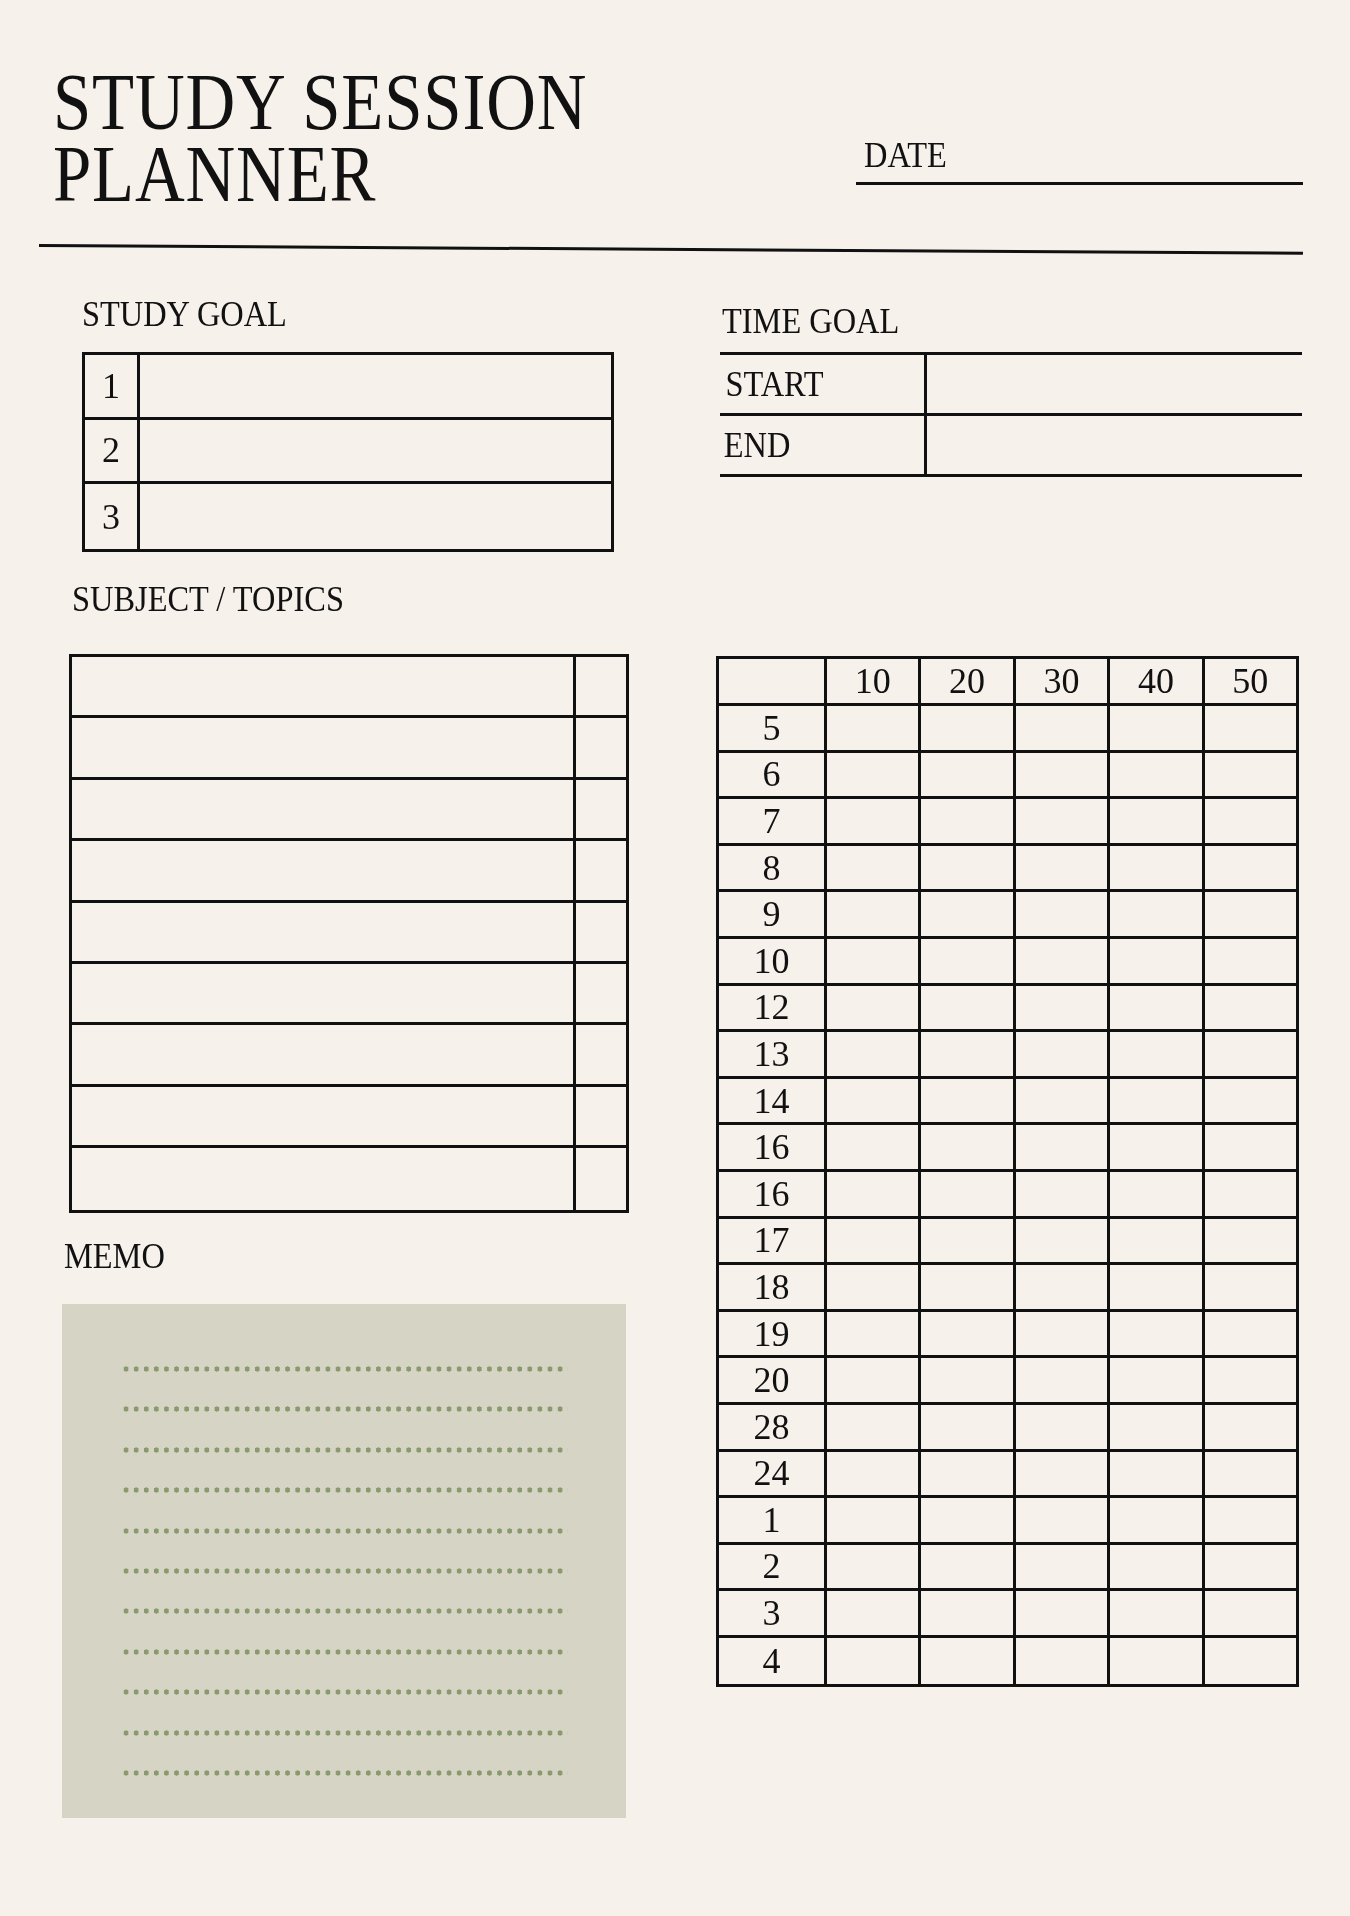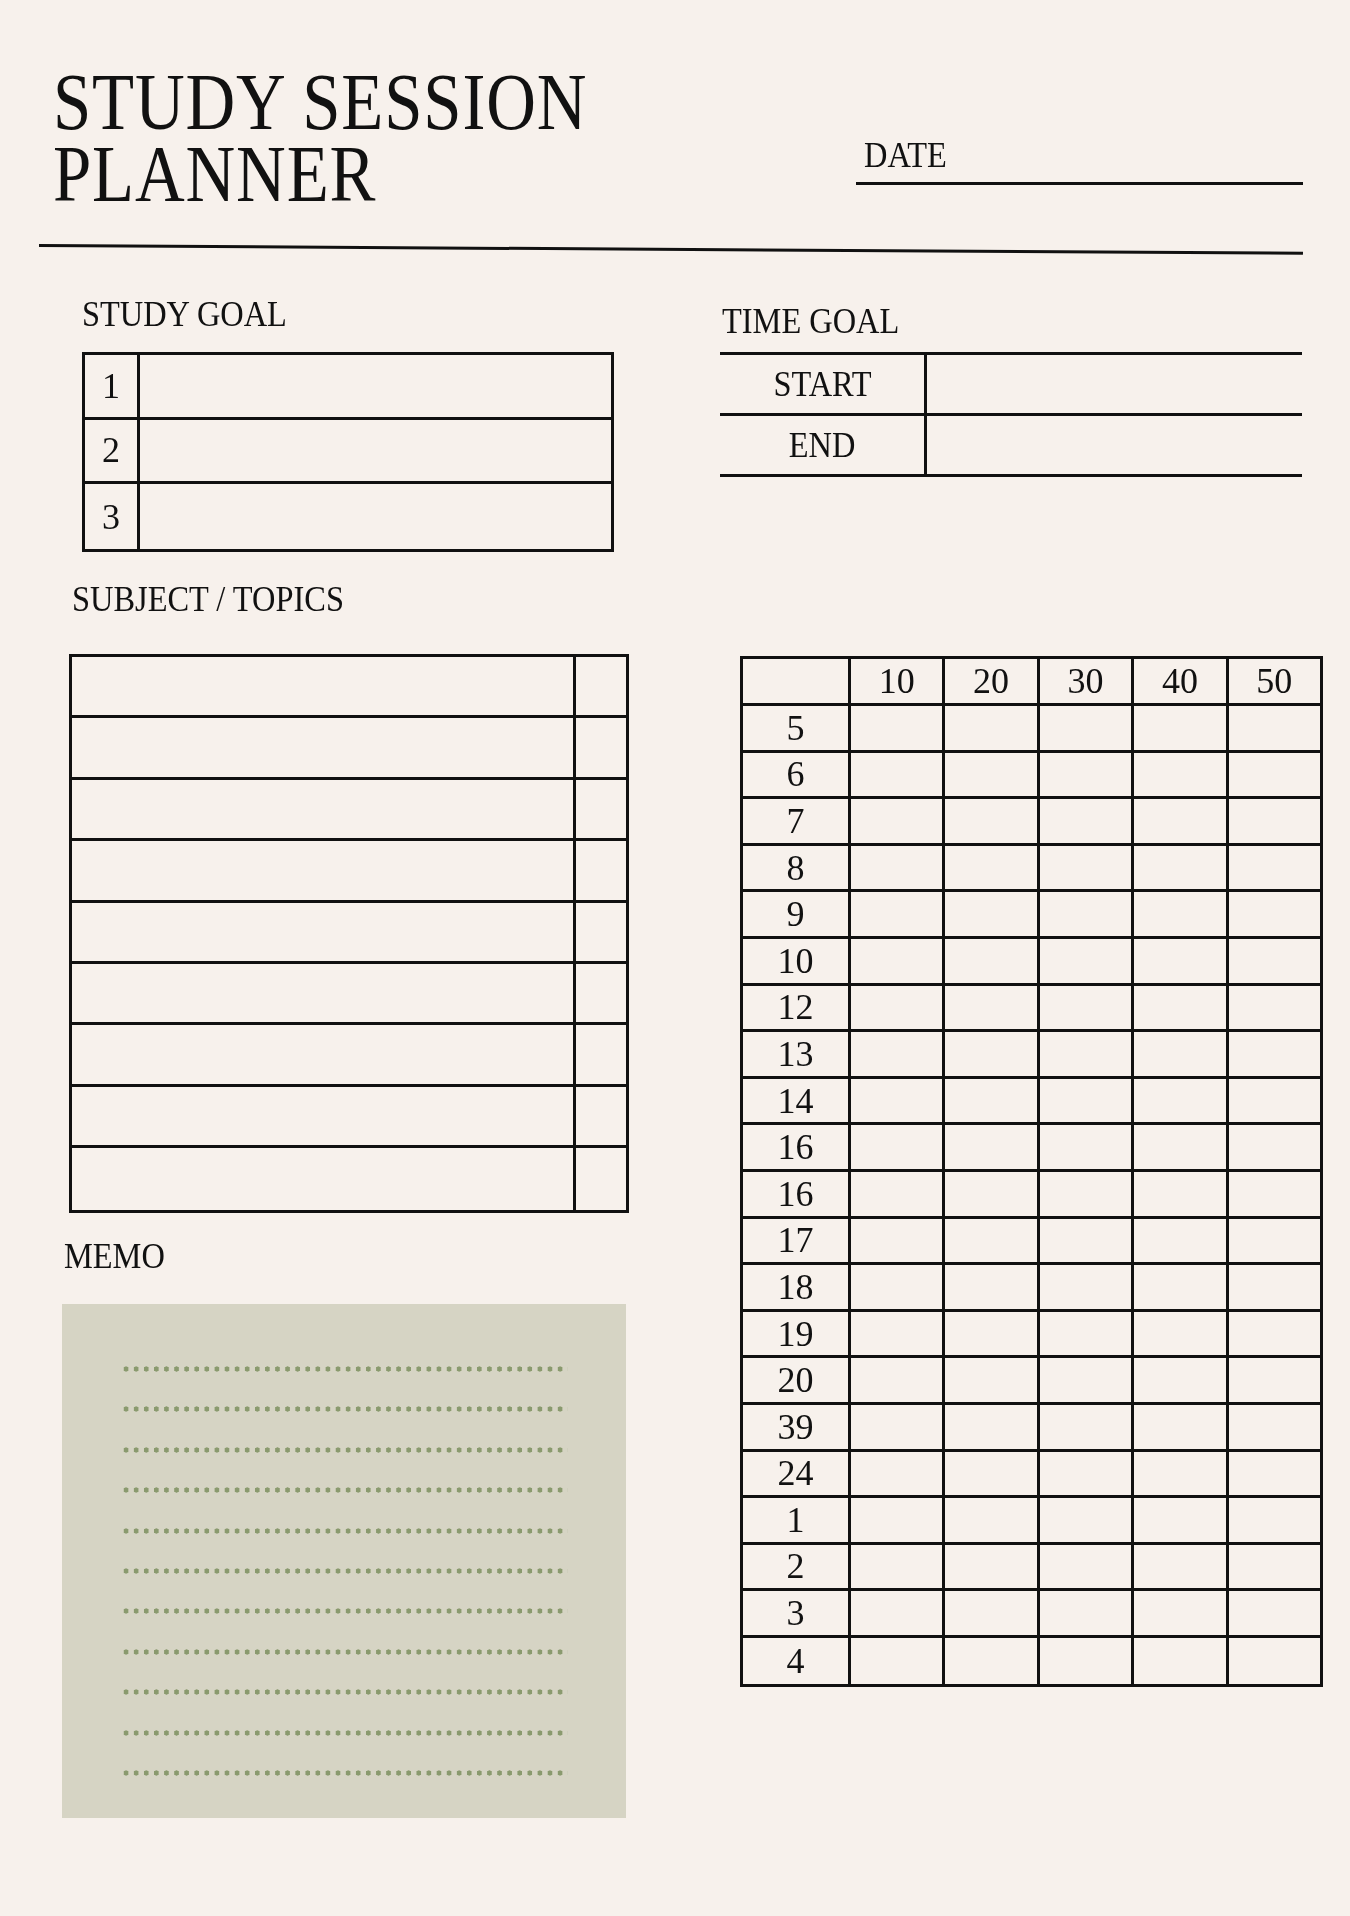--- a/index.html
+++ b/index.html
@@ -32,21 +32,21 @@
     border-right: 3px solid #111; display: flex; align-items: center; justify-content: center;
     font-size: 36px; line-height: 1;
   }
   .goal-cell { }
   .goal-table .row-sep { border-bottom: 3px solid #111; }
 
   
   .time-label { left: 722px; top: 303px; }
   .time-table { position: absolute; left: 720px; top: 352px; width: 582px; height: 184px; border-top: 3px solid #111; }
   .time-row { display: flex; height: 61px; border-bottom: 3px solid #111; }
-  .time-row .tk { width: 207px; border-right: 3px solid #111; display: flex; align-items: center; justify-content: center; font-size: 36px; line-height: 1; }
+  .time-row .tk { width: 207px; border-right: 3px solid #111; display: flex; align-items: center; justify-content: flex-start; font-size: 36px; line-height: 1; }
   .time-row .tk span { display: inline-block; transform: scaleX(0.9); }
   .time-row .tv { flex: 1; }
 
   
   .subject-label { left: 72px; top: 581px; }
   .subject-table { position: absolute; left: 69px; top: 654px; width: 560px; height: 559px; border: 3px solid #111; }
   .subject-row { display: flex; height: 61.4px; border-bottom: 3px solid #111; }
   .subject-row:last-child { border-bottom: none; }
   .subject-row .topic { flex: 1; border-right: 3px solid #111; }
   .subject-row .check { width: 50px; }
@@ -54,21 +54,21 @@
   
   .memo-label { left: 64px; top: 1238px; }
   .memo-box { position: absolute; left: 62px; top: 1304px; width: 564px; height: 514px; background: #d6d4c4; }
   .memo-line {
     position: absolute; left: 59px; width: 447px; height: 6px;
     background-image: radial-gradient(circle, #8a9a6e 2.4px, transparent 2.8px);
     background-size: 10.1px 6px; background-repeat: repeat-x;
   }
 
   
-  .grid { position: absolute; left: 716px; top: 656px; width: 583px; border: 3px solid #111; margin-left: 24px; }
+  .grid { position: absolute; left: 716px; top: 656px; width: 583px; border: 3px solid #111; }
   .grid-row { display: flex; height: 46.6px; border-bottom: 3px solid #111; }
   .grid-row:last-child { border-bottom: none; }
   .grid-row.header { height: 47px; }
   .grid-row .hour { width: 108px; border-right: 3px solid #111; display: flex; align-items: center; justify-content: center; font-size: 36px; line-height: 1; }
   .grid-row .cell { flex: 1; border-right: 3px solid #111; display: flex; align-items: center; justify-content: center; font-size: 36px; line-height: 1; }
   .grid-row .cell:last-child { border-right: none; text-align: right; }
 </style>
 </head>
 <body>
 
@@ -285,21 +285,21 @@
     </div>
     <div class="grid-row">
       <div class="hour">20</div>
       <div class="cell"></div>
       <div class="cell"></div>
       <div class="cell"></div>
       <div class="cell"></div>
       <div class="cell"></div>
     </div>
     <div class="grid-row">
-      <div class="hour">39</div>
+      <div class="hour">28</div>
       <div class="cell"></div>
       <div class="cell"></div>
       <div class="cell"></div>
       <div class="cell"></div>
       <div class="cell"></div>
     </div>
     <div class="grid-row">
       <div class="hour">24</div>
       <div class="cell"></div>
       <div class="cell"></div>

